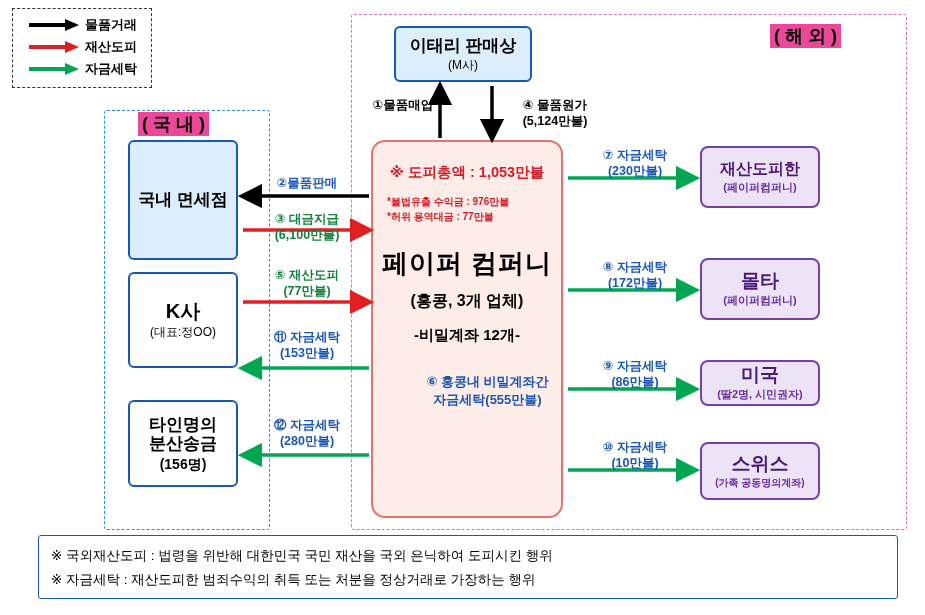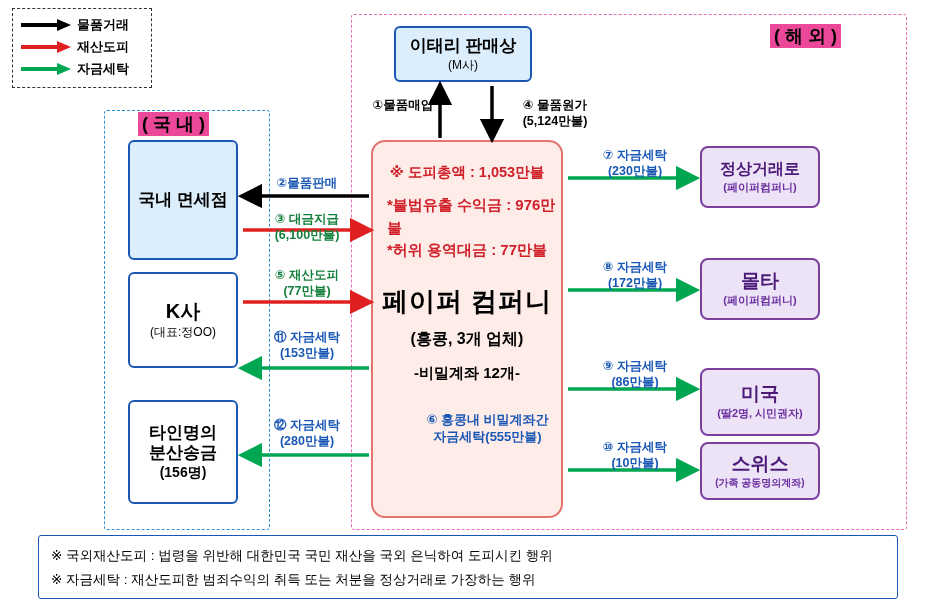--- a/index.html
+++ b/index.html
@@ -14,21 +14,21 @@
   .abs{position:absolute;}
   .box{box-sizing:border-box;}
   .ctr{display:flex;flex-direction:column;align-items:center;justify-content:center;text-align:center;}
 
   
   .legend{
     left:12px;top:8px;width:140px;height:80px;
     border:1px dashed #333;background:#fff;
     padding:5px 6px;box-sizing:border-box;
   }
-  .legend-row{display:flex;align-items:center;height:22px;}
+  .legend-row{display:flex;align-items:center;height:22px;justify-content:center;}
   .legend-label{font-size:13px;font-weight:bold;margin-left:6px;}
   .arrow-svg{display:block;}
 
   
   .panel-domestic{
     left:104px;top:110px;width:166px;height:420px;
     border:1.5px dashed #2f8fd0;border-radius:3px;background:transparent;
   }
   .panel-overseas{
     left:351px;top:14px;width:556px;height:516px;
@@ -55,21 +55,21 @@
   .node-center{
     border:2px solid #e2756f;border-radius:14px;background:#fdece7;
   }
 
   
   .alabel{font-size:12.5px;font-weight:bold;color:#1a57b5;text-align:center;line-height:1.25;white-space:nowrap;}
   .alabel.red{color:#15803d;}
   .alabel.black{color:#000;}
 
   .center-red-title{font-size:14.5px;font-weight:bold;color:#d0202a;}
-  .center-sub{font-size:15px;font-weight:bold;color:#d0202a;line-height:1.5;}
+  .center-sub{font-size:10px;font-weight:bold;color:#d0202a;line-height:1.5;}
   .center-big{font-size:26px;font-weight:bold;color:#000;letter-spacing:1px;}
   .center-mid{font-size:16px;font-weight:bold;color:#000;}
   .center-secret{font-size:15px;font-weight:bold;color:#000;}
   .center-blue{font-size:13px;font-weight:bold;color:#1a57b5;line-height:1.35;margin-left:41px;}
 
   
   .footer{
     left:38px;top:535px;width:860px;height:64px;
     border:1.5px solid #1a57b5;border-radius:3px;background:#fff;
     padding:8px 12px;box-sizing:border-box;
@@ -118,21 +118,21 @@
 
   <div class="abs node box ctr" style="left:128px;top:140px;width:110px;height:120px;">
     <div class="t1">국내 면세점</div>
   </div>
 
   <div class="abs node box ctr" style="left:128px;top:272px;width:110px;height:96px;background:#ffffff;">
     <div class="t1" style="font-size:20px;">K사</div>
     <div class="t2">(대표:정OO)</div>
   </div>
 
-  <div class="abs node box ctr" style="left:128px;top:400px;width:110px;height:104px;background:#ffffff;">
+  <div class="abs node box ctr" style="left:128px;top:400px;width:110px;height:87px;background:#ffffff;">
     <div class="t1">타인명의</div>
     <div class="t1">분산송금</div>
     <div class="t2" style="font-size:14px;font-weight:bold;">(156명)</div>
   </div>
 
   <div class="abs node-center box" style="left:371px;top:140px;width:192px;height:378px;">
     <div class="ctr" style="padding-top:21px;">
       <div class="center-red-title">※ 도피총액 : 1,053만불</div>
     </div>
     <div style="padding:12px 0 0 14px;">
@@ -147,30 +147,30 @@
     <div class="ctr" style="margin-top:28px;">
       <div class="center-blue">
         <span>⑥</span>
         <span>홍콩내 비밀계좌간</span>
       </div>
       <div class="center-blue">자금세탁(555만불)</div>
     </div>
   </div>
 
   <div class="abs node-purple box ctr" style="left:700px;top:146px;width:120px;height:62px;">
-    <div class="t1">정상거래로</div>
+    <div class="t1">재산도피한</div>
     <div class="t2">(페이퍼컴퍼니)</div>
   </div>
 
   <div class="abs node-purple box ctr" style="left:700px;top:258px;width:120px;height:62px;">
     <div class="t1" style="font-size:19px;">몰타</div>
     <div class="t2">(페이퍼컴퍼니)</div>
   </div>
 
-  <div class="abs node-purple box ctr" style="left:700px;top:368px;width:120px;height:68px;">
+  <div class="abs node-purple box ctr" style="left:700px;top:360px;width:120px;height:46px;">
     <div class="t1" style="font-size:19px;">미국</div>
     <div class="t2">(딸2명, 시민권자)</div>
   </div>
 
   <div class="abs node-purple box ctr" style="left:700px;top:442px;width:120px;height:58px;">
     <div class="t1" style="font-size:19px;">스위스</div>
     <div class="t2" style="font-size:10px;">(가족 공동명의계좌)</div>
   </div>
 
   <svg class="abs" style="left:0;top:0;width:925px;height:615px;pointer-events:none;">

